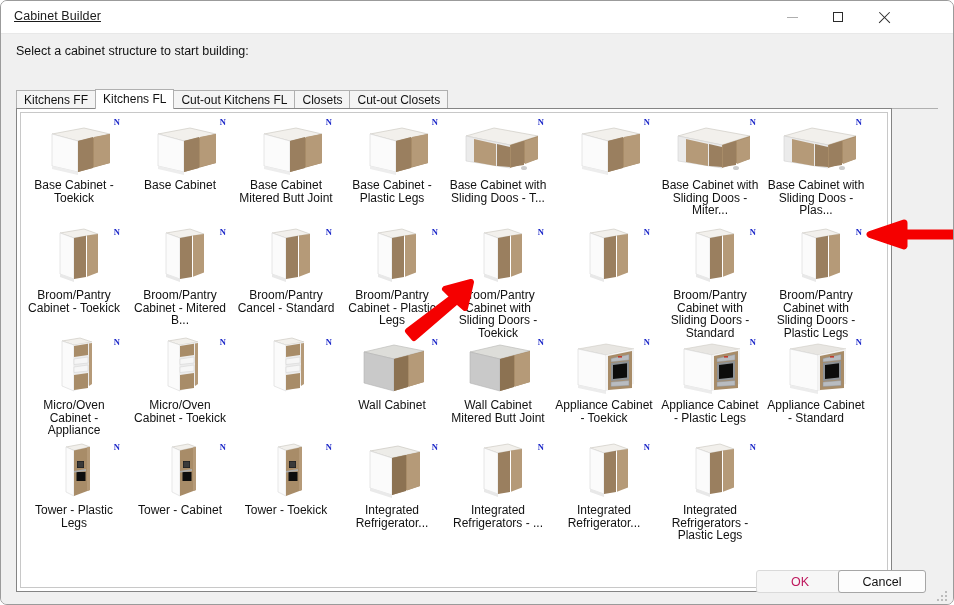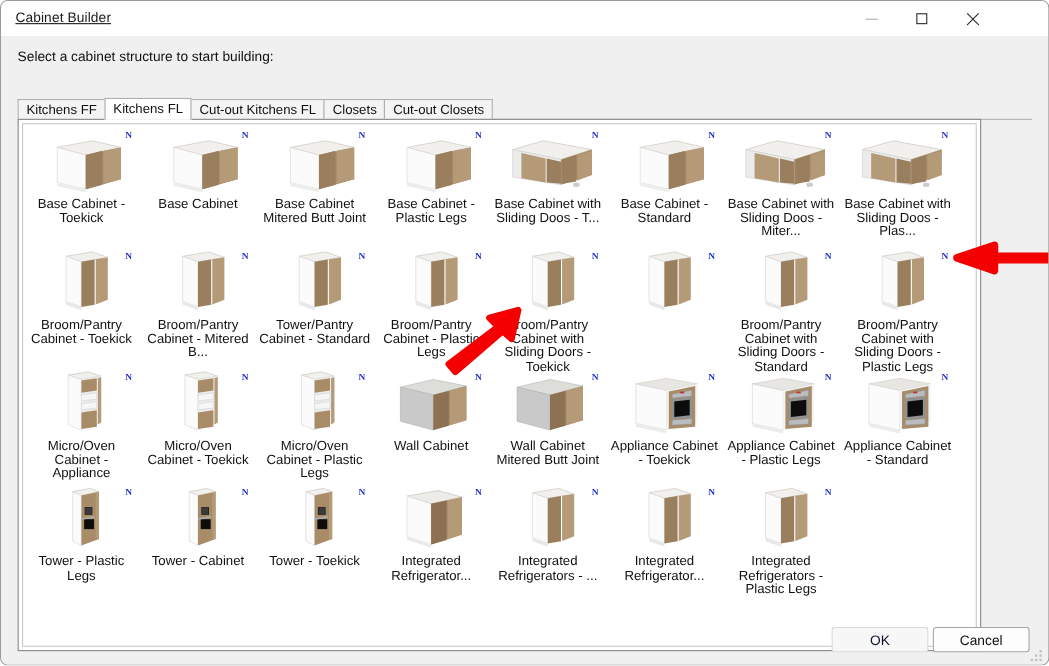--- a/index.html
+++ b/index.html
@@ -199,26 +199,26 @@
     font-family: "Liberation Sans", sans-serif;
     background: #fdfdfd;
     border: 1px solid #a6a6a6;
     border-radius: 3px;
     box-sizing: border-box;
     cursor: default;
     padding: 0;
   }
   #btn-ok {
     right: 109px;
-    color: #0f172a;
+    color: #be185d;
     background: #f7f7f7;
     border-color: #dadada;
   }
   #btn-cancel {
-    right: 17px;
+    right: 27px;
     color: #111111;
   }
   #grip {
     position: absolute;
     right: 5px;
     bottom: 4px;
     width: 11px;
     height: 11px;
     opacity: .6;
   }
@@ -347,21 +347,20 @@
                   <svg width="96" height="62" viewBox="0 0 96 62">
                     <polygon points="26,18 58,12 84,18 52,25" fill="#f2f0ec" stroke="#cfcbc4" stroke-width=".7"></polygon>
                     <polygon points="26,18 52,25 52,56 26,50" fill="#fbfbfb" stroke="#d7d7d7" stroke-width=".6"></polygon>
                     <polygon points="52,25 84,18 84,47 52,56" fill="#a88c68"></polygon>
                     <polygon points="52,25 67,21 67,52 52,56" fill="#9a7f5f"></polygon>
                     <polygon points="68,21 84,18 84,47 68,51" fill="#b59a78"></polygon>
                     <polygon points="26,50 52,56 52,59 26,53" fill="#ededed"></polygon>
                   </svg>
                   <span class="n-mark">N</span>
                 </div>
-                <div class="cell-label">Base Cabinet - Standard</div>
               </div>
               <div class="cell">
                 <div class="thumb-wrap">
                   <svg width="96" height="62" viewBox="0 0 96 62">
                     <polygon points="16,20 44,12 88,20 60,29" fill="#f2f0ec" stroke="#cfcbc4" stroke-width=".7"></polygon>
                     <polygon points="16,20 60,29 60,52 16,45" fill="#ebebeb" stroke="#d2d2d2" stroke-width=".6"></polygon>
                     <polygon points="60,29 88,20 88,43 60,52" fill="#a88c68"></polygon>
                     <polygon points="24,23 46,28 46,50 24,46" fill="#b59a78"></polygon>
                     <polygon points="47,28 60,31 60,51 47,50" fill="#9a7f5f"></polygon>
                     <polygon points="61,29 74,25 74,49 61,51" fill="#9a7f5f"></polygon>
@@ -420,21 +419,21 @@
                 <div class="thumb-wrap">
                   <svg width="96" height="62" viewBox="0 0 96 62">
                     <polygon points="34,7 58,3 72,8 48,12" fill="#f2f0ec" stroke="#cfcbc4" stroke-width=".7"></polygon>
                     <polygon points="34,7 48,12 48,53 34,48" fill="#fbfbfb" stroke="#d7d7d7" stroke-width=".6"></polygon>
                     <polygon points="48,12 60,9.8 60,51 48,53" fill="#9a7f5f"></polygon>
                     <polygon points="61,9.6 72,8 72,46.5 61,50.8" fill="#b59a78"></polygon>
                     <polygon points="34,48 48,53 48,56 34,51" fill="#e8e8e8"></polygon>
                   </svg>
                   <span class="n-mark">N</span>
                 </div>
-                <div class="cell-label">Tower/Pantry Cabinet - Standard</div>
+                <div class="cell-label">Broom/Pantry Cancel - Standard</div>
               </div>
               <div class="cell">
                 <div class="thumb-wrap">
                   <svg width="96" height="62" viewBox="0 0 96 62">
                     <polygon points="34,7 58,3 72,8 48,12" fill="#f2f0ec" stroke="#cfcbc4" stroke-width=".7"></polygon>
                     <polygon points="34,7 48,12 48,53 34,48" fill="#fbfbfb" stroke="#d7d7d7" stroke-width=".6"></polygon>
                     <polygon points="48,12 60,9.8 60,51 48,53" fill="#9a7f5f"></polygon>
                     <polygon points="61,9.6 72,8 72,46.5 61,50.8" fill="#b59a78"></polygon>
                     <polygon points="34,48 48,53 48,56 34,51" fill="#e8e8e8"></polygon>
                   </svg>
@@ -534,21 +533,20 @@
                     <polygon points="36,5 48,9 48,55 36,50" fill="#fbfbfb" stroke="#d7d7d7" stroke-width=".6"></polygon>
                     <polygon points="48,9 66,6 66,48 48,55" fill="#ececec"></polygon>
                     <polygon points="48,10 62,7.8 62,19 48,21" fill="#a88c68"></polygon>
                     <polygon points="48,23 62,21 62,27 48,28.5" fill="#f6f6f6" stroke="#d0d0d0" stroke-width=".5"></polygon>
                     <polygon points="48,31 62,29 62,35 48,36.5" fill="#f6f6f6" stroke="#d0d0d0" stroke-width=".5"></polygon>
                     <polygon points="48,39 62,37 62,52 48,54" fill="#a88c68"></polygon>
                     <polygon points="63,7.6 66,7 66,48 63,50" fill="#b59a78"></polygon>
                   </svg>
                   <span class="n-mark">N</span>
                 </div>
-                <div class="cell-label">Micro/Oven Cabinet - Plastic Legs</div>
               </div>
               <div class="cell">
                 <div class="thumb-wrap">
                   <svg width="96" height="62" viewBox="0 0 96 62">
                     <polygon points="20,16 50,9 80,15 50,23" fill="#ddddd9" stroke="#bfbfbb" stroke-width=".7"></polygon>
                     <polygon points="20,16 50,23 50,55 20,47" fill="#c9c9c9" stroke="#b4b4b4" stroke-width=".6"></polygon>
                     <polygon points="50,23 80,15 80,46 50,55" fill="#a88c68"></polygon>
                     <polygon points="50,23 64,19.5 64,51 50,55" fill="#8c7252"></polygon>
                     <polygon points="65,19.3 80,15.5 80,46 65,50.5" fill="#b59a78"></polygon>
                   </svg>

